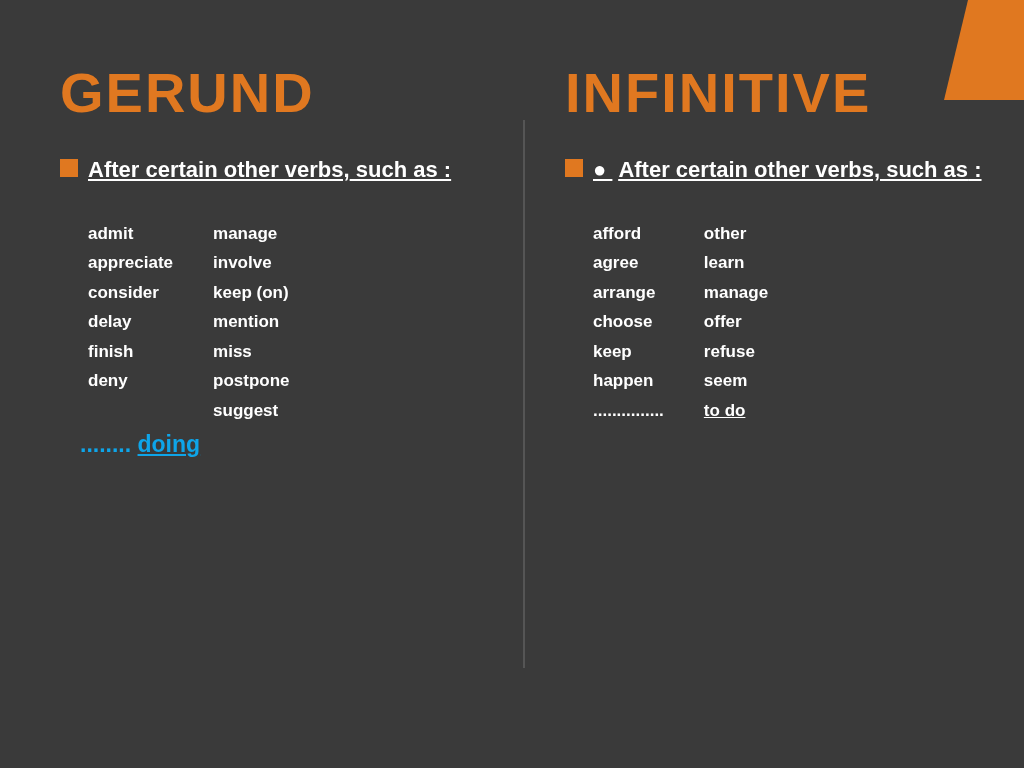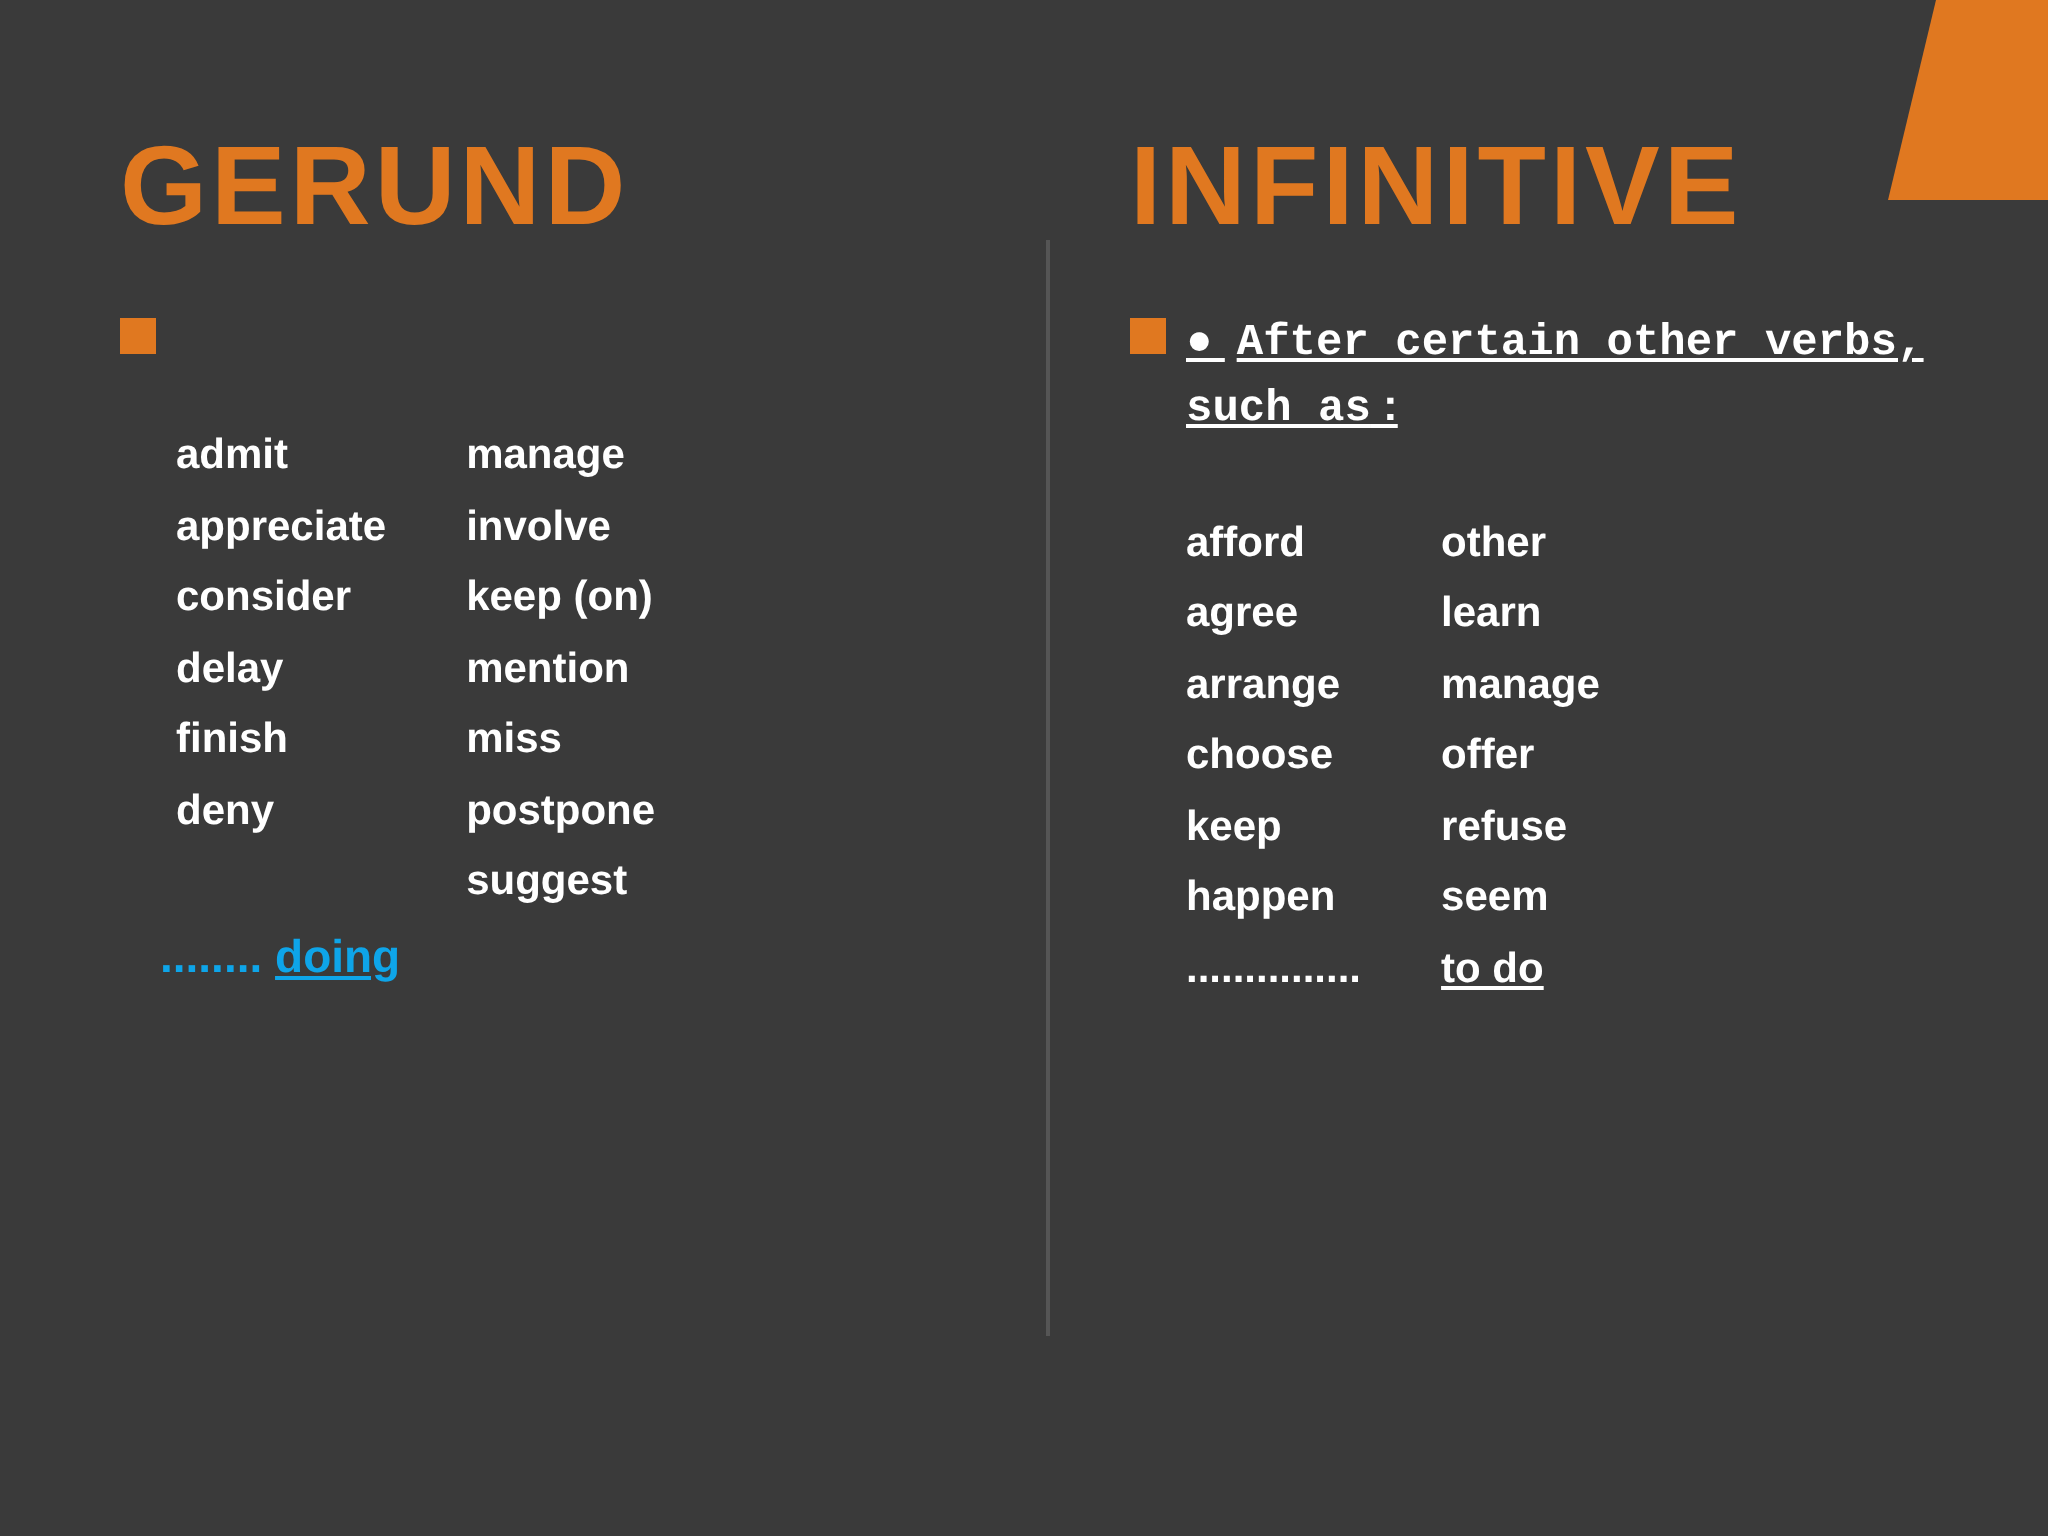--- a/index.html
+++ b/index.html
@@ -80,21 +80,21 @@
     }
 
     .verb-column {
       display: flex;
       flex-direction: column;
       gap: 4px;
     }
 
     .verb-item {
       color: white;
-      font-size: 21px;
+      font-size: 17px;
       font-weight: 900;
       line-height: 1.5;
     }
 
     .doing-line {
       color: #0ea5e9;
       font-size: 23px;
       font-weight: 900;
       margin-top: 8px;
       margin-left: 20px;
@@ -122,20 +122,25 @@
 
 <div class="orange-decoration-top"></div>
 
 <div class="main-content">
 
   <div class="column">
     <div class="column-title">GERUND</div>
 
     <div class="bullet-section">
       <div class="bullet-square"></div>
+      <div>
+        <span class="section-header">
+          <span>After certain other verbs,</span><span style="text-decoration:none; font-weight:900; color:white; font-size:22px;"> such as :</span>
+        </span>
+      </div>
     </div>
 
     <div class="verb-grid">
       <div class="verb-column">
         <span class="verb-item">admit</span>
         <span class="verb-item">appreciate</span>
         <span class="verb-item">consider</span>
         <span class="verb-item">delay</span>
         <span class="verb-item">finish</span>
         <span class="verb-item">deny</span>
@@ -158,21 +163,21 @@
 
   <div class="divider"></div>
 
   <div class="column">
     <div class="column-title">INFINITIVE</div>
 
     <div class="bullet-section">
       <div class="bullet-square"></div>
       <div>
         <span class="section-header">
-          <span class="bullet-dot">● </span><span style="text-decoration:underline;font-family:Liberation Mono, monospace;">After certain other verbs, such as</span><span> :</span>
+          <span class="bullet-dot">● </span><span style="text-decoration:underline;">After certain other verbs, such as</span><span> :</span>
         </span>
       </div>
     </div>
 
     <div class="verb-grid">
       <div class="verb-column">
         <span class="verb-item">afford</span>
         <span class="verb-item">agree</span>
         <span class="verb-item">arrange</span>
         <span class="verb-item">choose</span>

